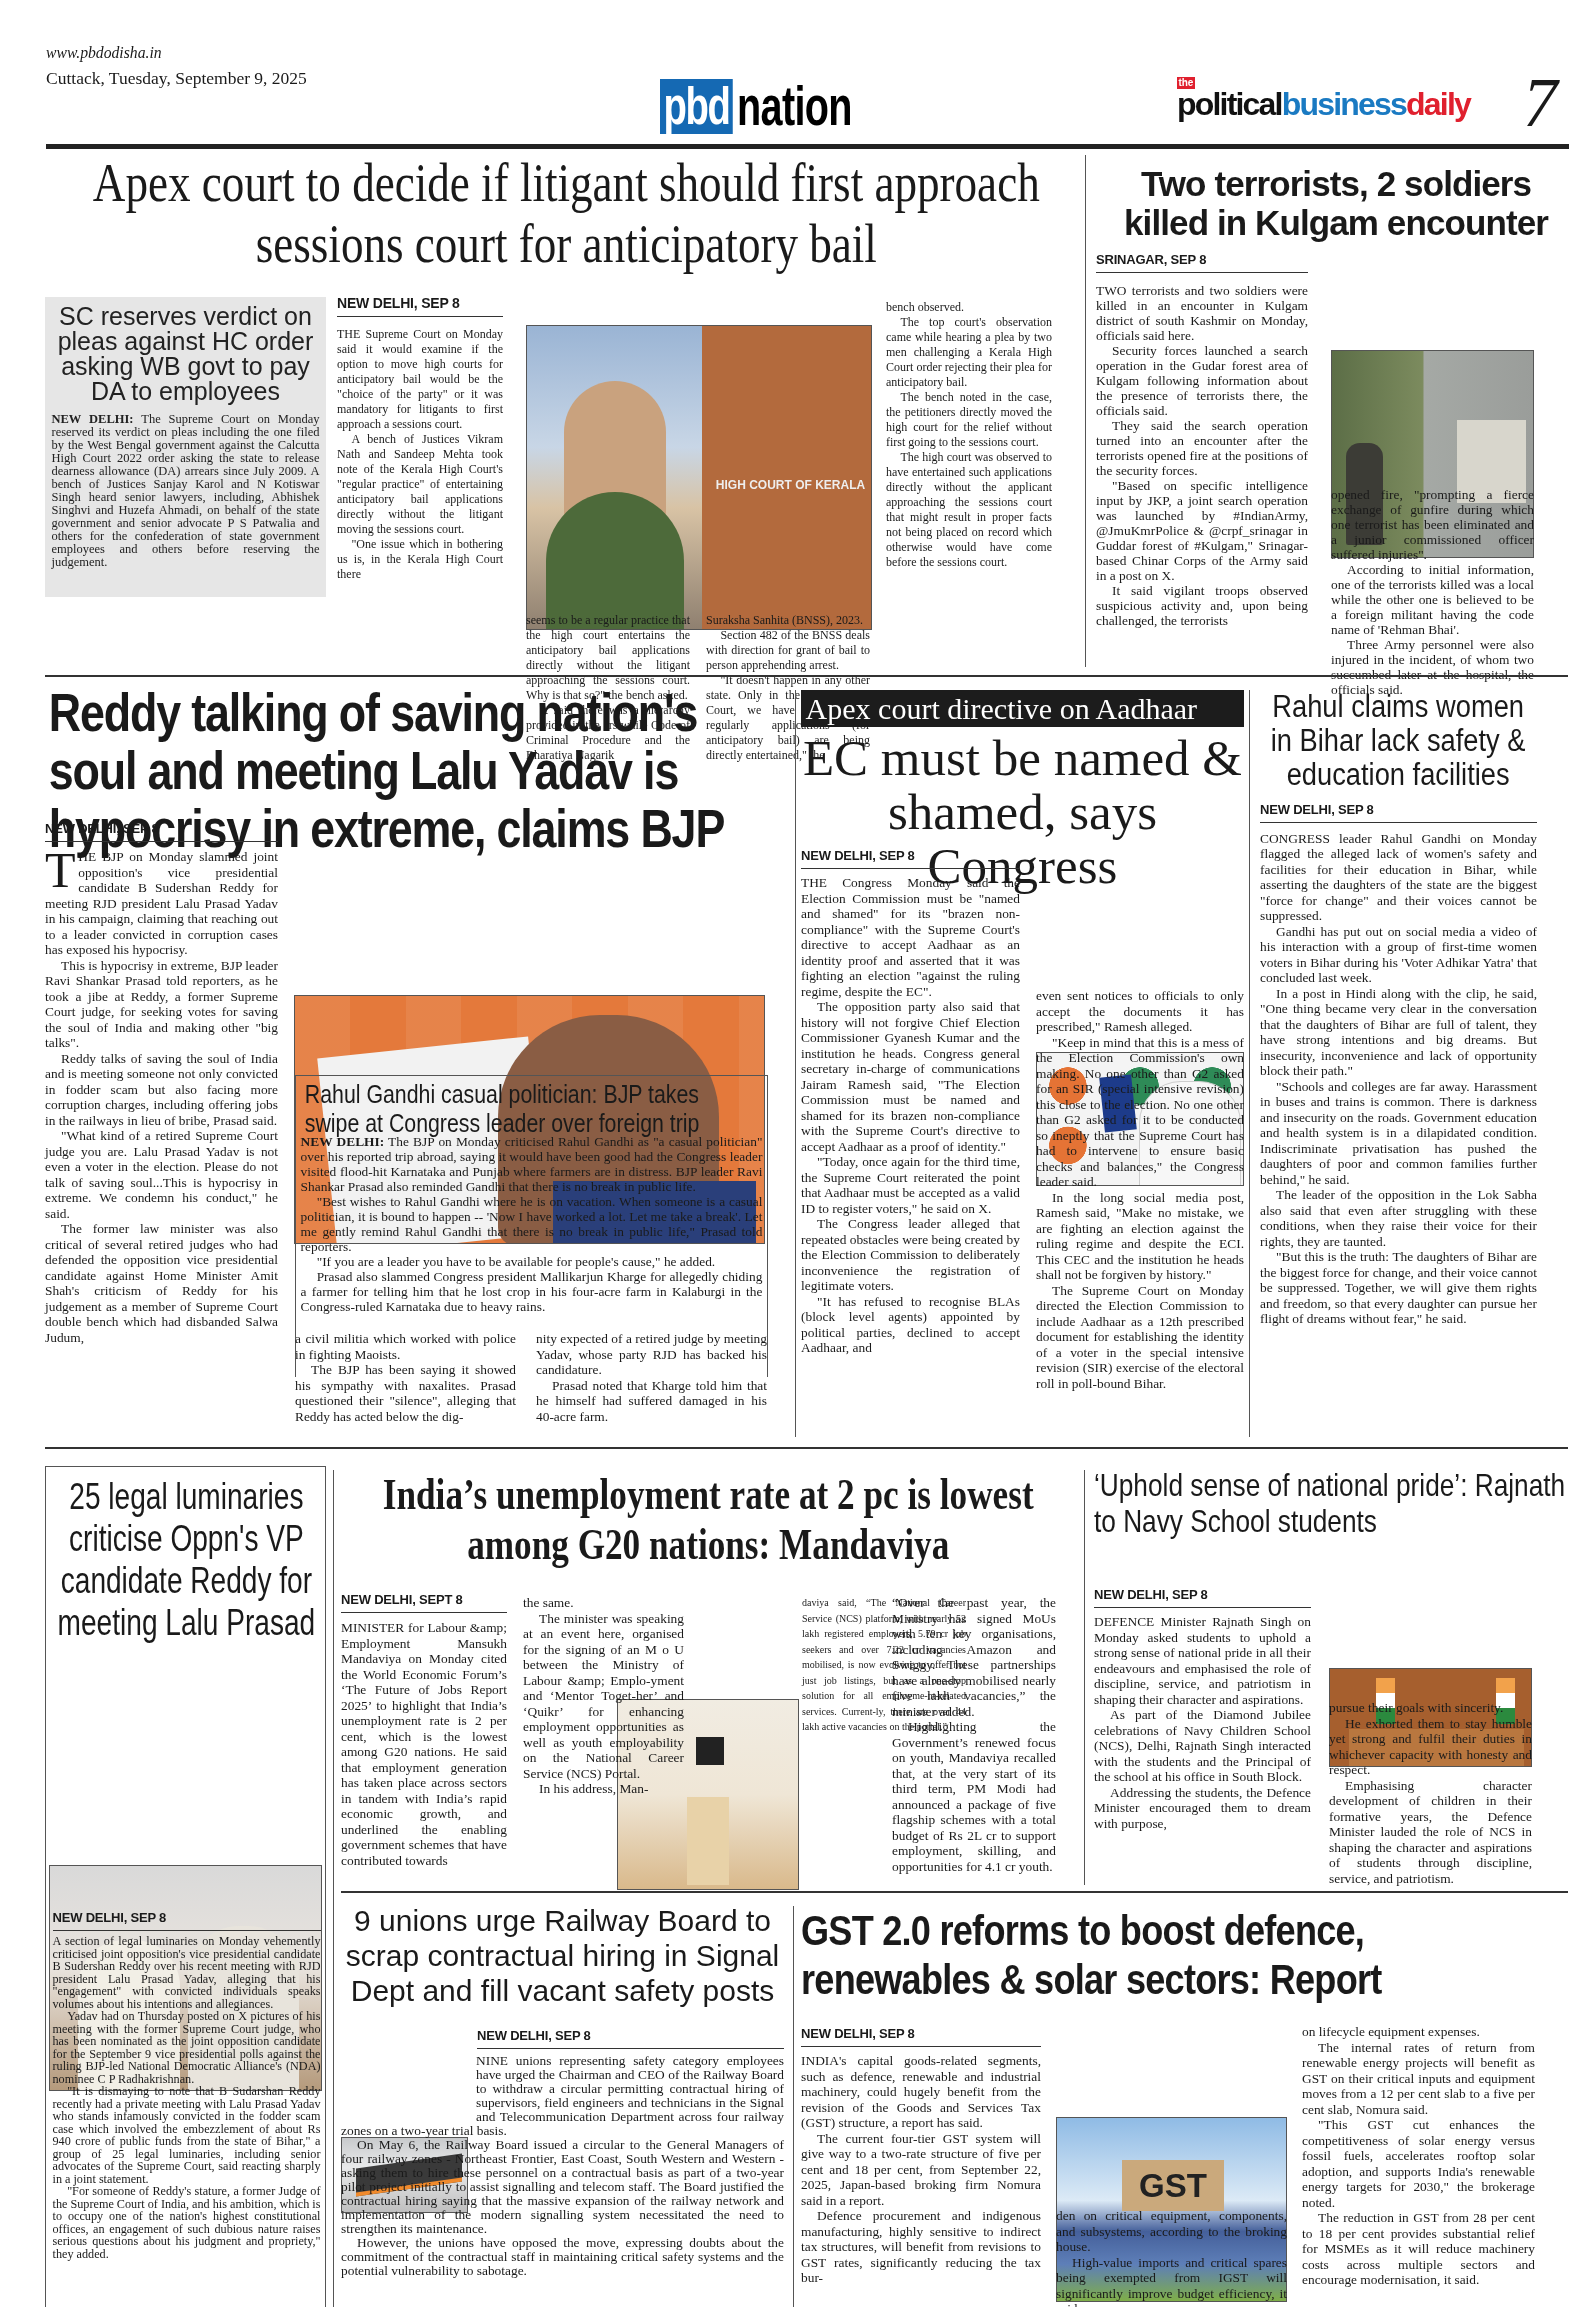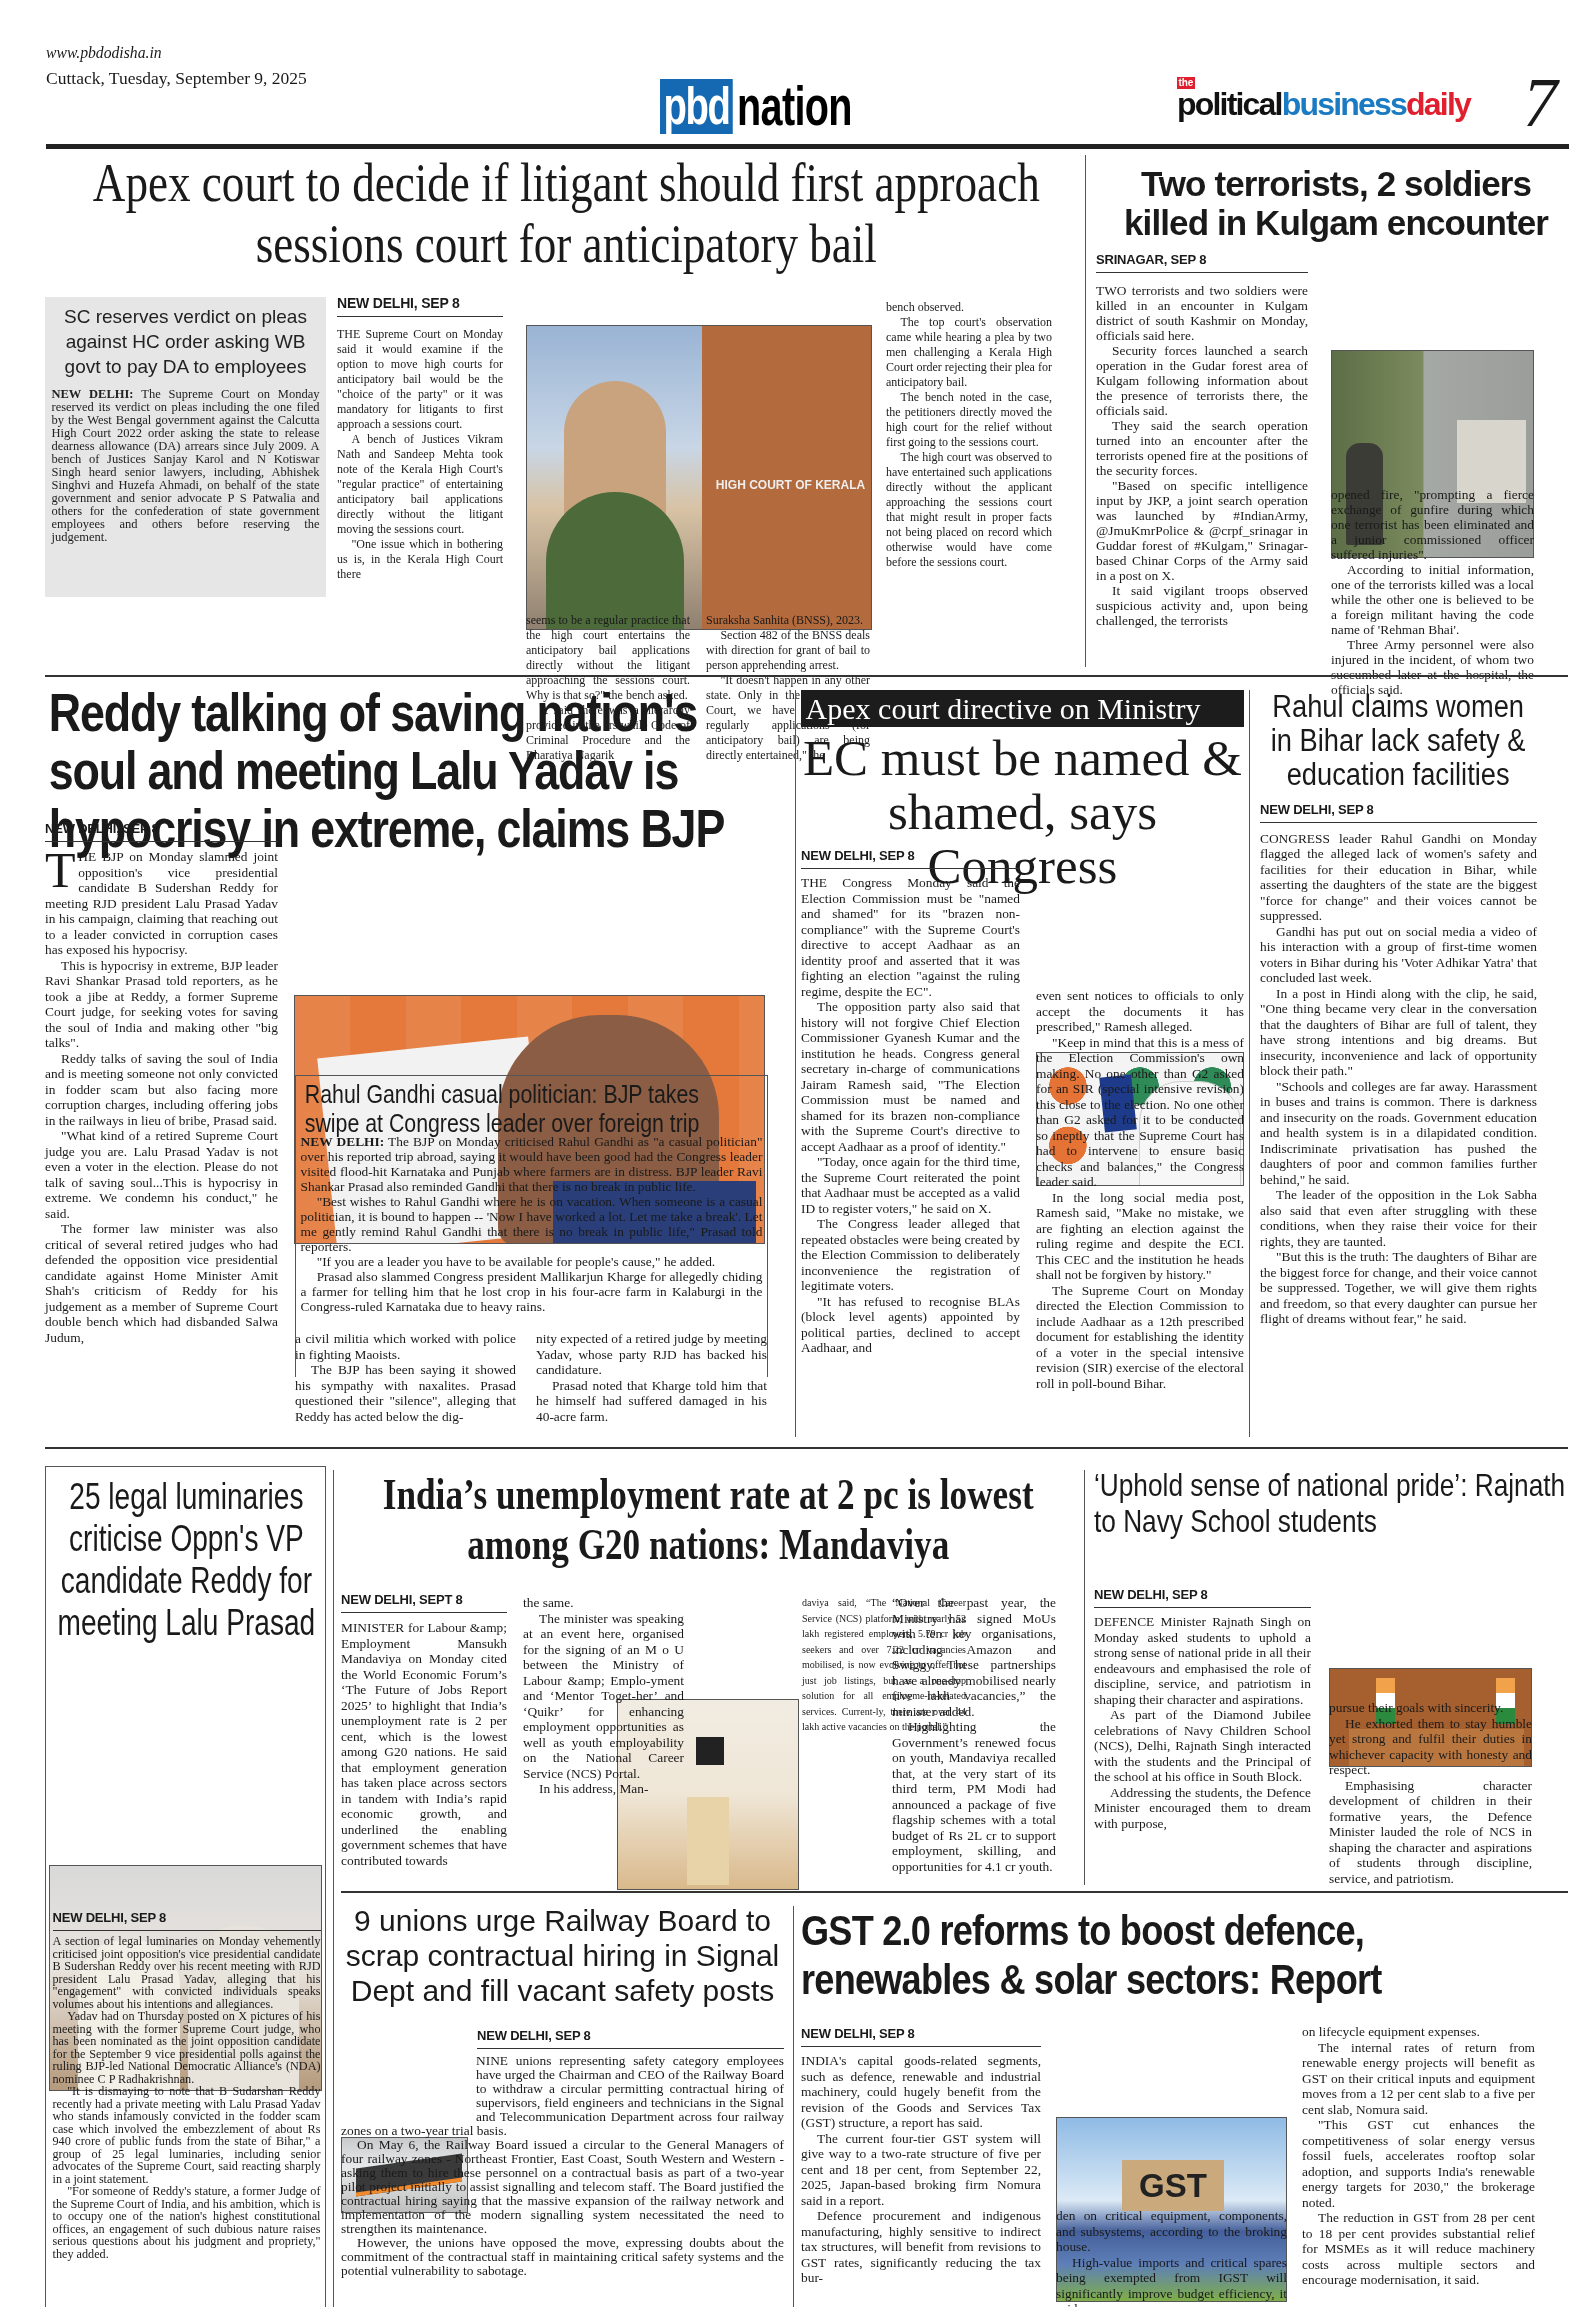--- a/index.html
+++ b/index.html
@@ -57,21 +57,21 @@
   <span class="political">political</span>
   <span class="business">business</span>
   <span class="dailyword">daily</span>
 </div>
 <div class="abs page-num">7</div>
 <div class="abs rule-top"></div>
 
 <div class="abs head-serif" style="left:46px; top:152px; width:1038px; font-size:55px; line-height:61px; text-align:center; transform:scaleX(0.82); transform-origin:left top; width:1269px;">Apex court to decide if litigant should first approach sessions court for anticipatory bail</div>
 
 <div class="abs" style="left:45px; top:297px; width:281px; height:300px; background:#e6e6e6; padding:6.5px 6.5px;">
-  <div class="head-sans" style="font-size:19px; line-height:25px; text-align:center; color:#222; margin-bottom:9.2px;">SC reserves verdict on pleas against HC order asking WB govt to pay DA to employees</div>
+  <div class="head-sans" style="font-size:25px; line-height:25px; text-align:center; color:#222; margin-bottom:9.2px;">SC reserves verdict on pleas against HC order asking WB govt to pay DA to employees</div>
   <div class="body-text" style="font-size:12.5px; line-height:13px; color:#222;">
     <span style="font-weight:700;">NEW DELHI:</span>
     <span>The Supreme Court on Monday reserved its verdict on pleas including the one filed by the West Bengal government against the Calcutta High Court 2022 order asking the state to release dearness allowance (DA) arrears since July 2009. A bench of Justices Sanjay Karol and N Kotiswar Singh heard senior lawyers, including, Abhishek Singhvi and Huzefa Ahmadi, on behalf of the state government and senior advocate P S Patwalia and others for the confederation of state government employees and others before reserving the judgement.</span>
   </div>
 </div>
 
 <div class="abs" style="left:337px; top:295px; width:738px; height:369px;">
   <div class="dateline" style="width:166px; font-size:14px;">NEW DELHI, SEP 8</div>
   <div class="abs photo" style="left:189px; top:0; width:346px; height:305px; background:linear-gradient(180deg,#9ab4d4 0%,#c8d6e6 40%,#d8c3a5 60%,#8f8070 100%);">
     <div class="abs" style="left:37px; top:55px; width:102px; height:138px; background:#c9a27e; border-radius:51px 51px 0 0;"></div>
@@ -162,21 +162,21 @@
   <div class="abs body-text" style="left:491px; top:648px; width:231px; font-size:13.4px; line-height:15.5px;">
     <p class="first">nity expected of a retired judge by meeting Yadav, whose party RJD has backed his candidature.</p>
     <p>Prasad noted that Kharge told him that he himself had suffered damaged in his 40-acre farm.</p>
   </div>
 </div>
 
 <div class="abs vr" style="left:795px; top:690px; height:747px;"></div>
 
 <div class="abs" style="left:801px; top:690px; width:443px; height:747px;">
   <div style="background:#1c1c1c; color:#fff; padding:0 4.6px; height:37px;">
-    <div class="head-serif" style="font-size:30px; line-height:37px; white-space:nowrap;">Apex court directive on Ministry</div>
+    <div class="head-serif" style="font-size:30px; line-height:37px; white-space:nowrap;">Apex court directive on Aadhaar</div>
   </div>
   <div class="head-serif" style="font-size:51px; line-height:54px; text-align:center; margin-top:3.7px;">EC must be named &amp; shamed, says Congress</div>
   <div class="abs dateline" style="left:0; top:158px; width:219px; font-size:13px;">NEW DELHI, SEP 8</div>
   <div class="abs photo" style="left:235px; top:159px; width:208px; height:134px; background:#f4f4f4;">
     <div class="abs" style="left:0; top:0; width:100%; height:100%; background:radial-gradient(circle at 15% 25%, #e57335 0 18.5px, transparent 19px), radial-gradient(circle at 50% 25%, #2e8b57 0 18.5px, transparent 19px), radial-gradient(circle at 85% 25%, #2e8b57 0 18.5px, transparent 19px), radial-gradient(circle at 15% 70%, #e57335 0 18.5px, transparent 19px);"></div>
     <div class="abs" style="left:65px; top:23px; width:32px; height:55px; background:#1d3b8a; transform:rotate(-6deg);"></div>
     <div class="abs" style="left:102px; top:28px; width:102px; height:106px; background:#f7f7f7; border-radius:42px 42px 0 0; border:0.5px solid #ccc;"></div>
   </div>
   <div class="abs body-text" style="left:0; top:185px; width:219px; font-size:13.4px; line-height:15.5px;">
     <p class="first">THE Congress Monday said the Election Commission must be "named and shamed" for its "brazen non-compliance" with the Supreme Court's directive to accept Aadhaar as an identity proof and asserted that it was fighting an election "against the ruling regime, despite the EC".</p>

